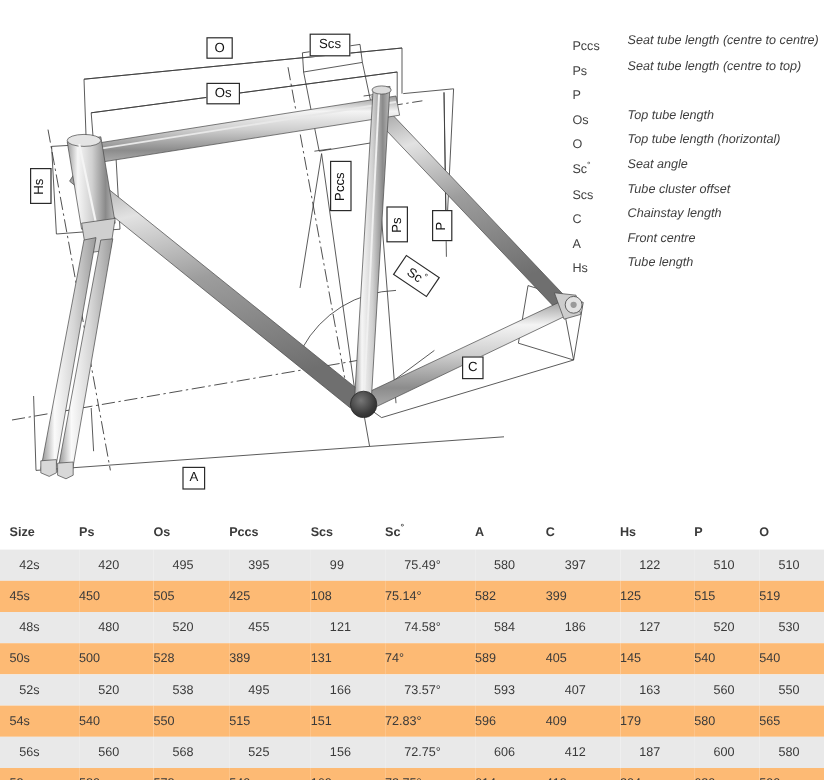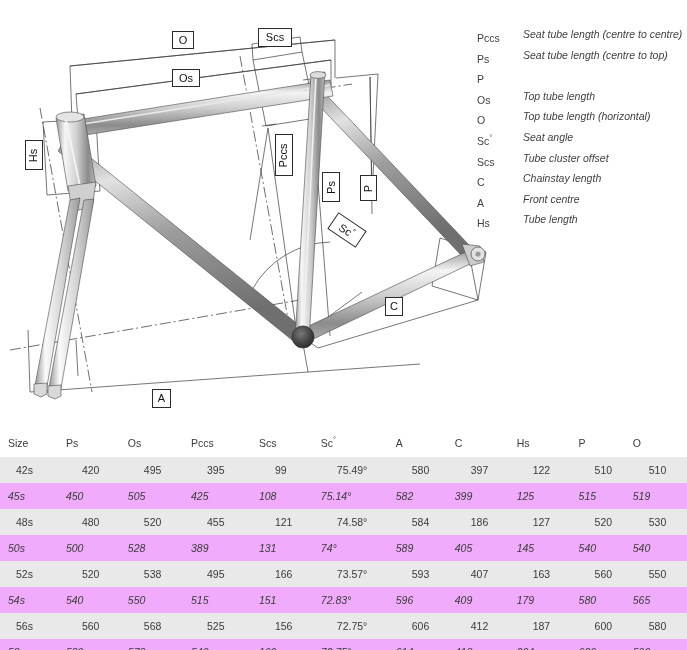--- a/index.html
+++ b/index.html
@@ -51,34 +51,34 @@
 
   
   #spec-table{
     position:absolute;left:0;top:428px;width:687px;
     border-collapse:collapse;
     font-size:10.5px;
     color:#3a3a3a;
   }
   #spec-table th{
     text-align:left;
-    font-weight:normal;
+    font-weight:bold;
     padding:7px 0 8px 0;
     background:#ffffff;
     color:#3a3a3a;
     font-size:10.5px;
   }
   #spec-table th sup{font-size:7.5px;vertical-align:super;}
   #spec-table td{
     padding:7px 0 7px 0;
     font-size:10.5px;
     color:#3a3a3a;
   }
   #spec-table tbody tr.odd td{background:#e9e9e9;padding-left:16px;}
-  #spec-table tbody tr.even td{background:#f0abfc;font-style:italic;}
+  #spec-table tbody tr.even td{background:#fdba74;}
   #spec-table th.c0,#spec-table td.c0{padding-left:8px;width:72px;}
   #spec-table th.c1,#spec-table td.c1{width:65px;}
   #spec-table th.c2,#spec-table td.c2{width:67px;}
   #spec-table th.c3,#spec-table td.c3{width:75px;}
   #spec-table th.c4,#spec-table td.c4{width:65px;}
   #spec-table th.c5,#spec-table td.c5{width:78px;}
   #spec-table th.c6,#spec-table td.c6{width:60px;}
   #spec-table th.c7,#spec-table td.c7{width:65px;}
   #spec-table th.c8,#spec-table td.c8{width:65px;}
   #spec-table th.c9,#spec-table td.c9{width:52px;}

